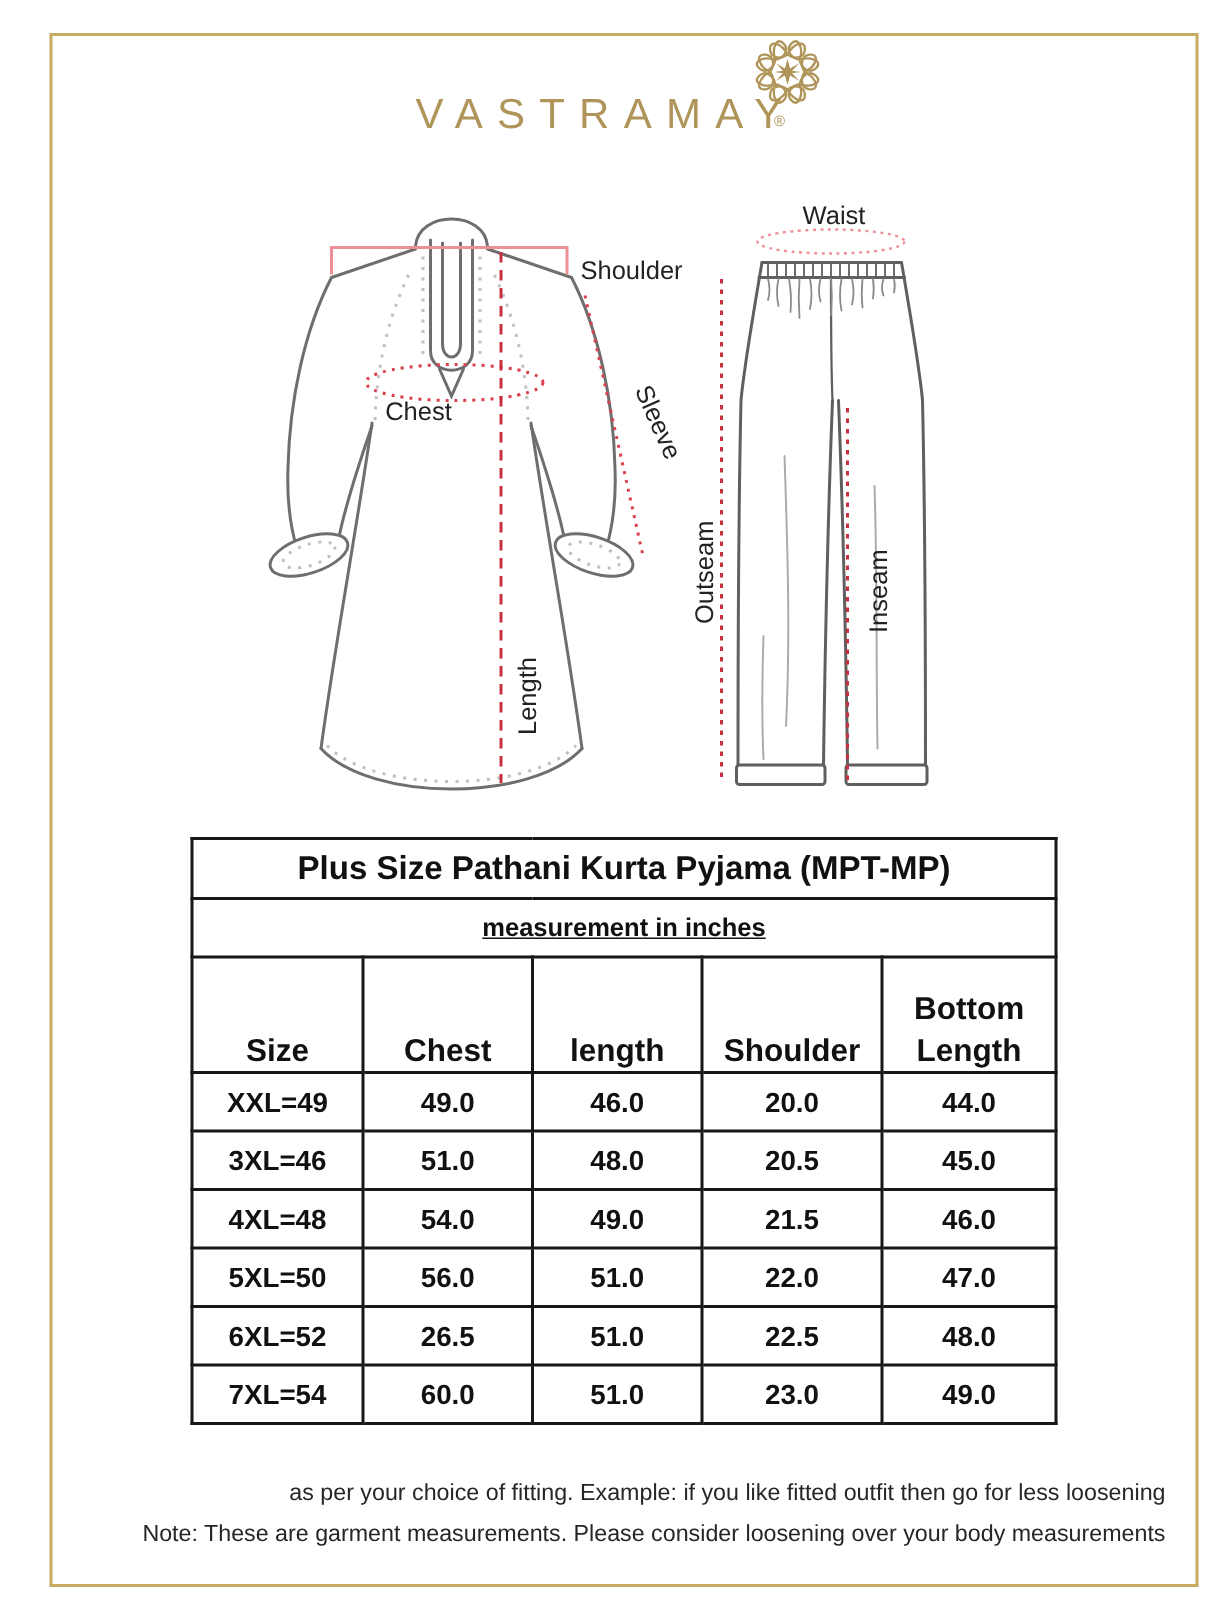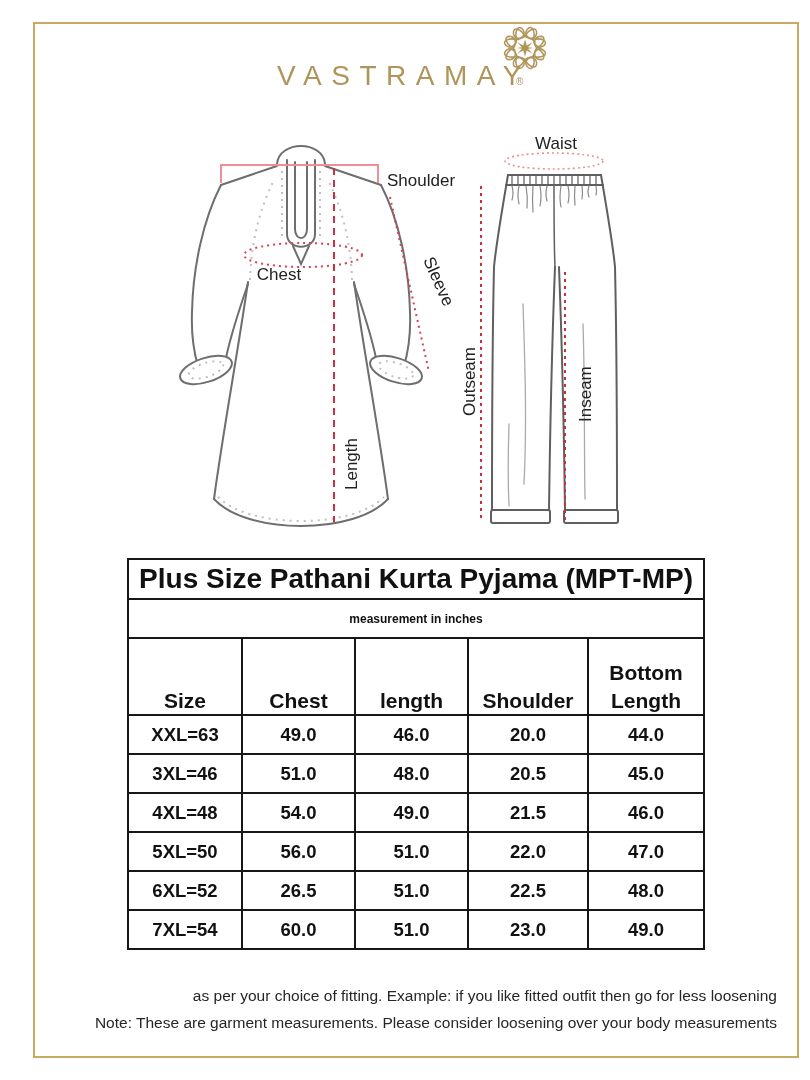--- a/index.html
+++ b/index.html
@@ -14,22 +14,22 @@
   .regmark{position:absolute;left:505px;top:76px;font-size:10px;color:#b0955a;}
   
   .kurta-svg{position:absolute;left:140px;top:122px;width:320px;height:422px;}
   .pyjama-svg{position:absolute;left:440px;top:124px;width:250px;height:424px;}
   svg text{font-family:"Liberation Sans",sans-serif;font-size:17px;fill:#222222;}
   
   .size-table{position:absolute;left:116px;top:558px;width:576px;border-collapse:collapse;
               table-layout:fixed;}
   .size-table td{border:2px solid #171717;text-align:center;font-weight:bold;color:#111111;
                  padding:0 2px;overflow:hidden;}
-  .t-title td{font-size:28px;height:38px;}
-  .t-sub td{font-size:12px;height:37px;}
+  .t-title td{font-size:22px;height:38px;}
+  .t-sub td{font-size:17px;height:37px;text-decoration:underline;}
   .t-head td{font-size:21px;height:75px;vertical-align:bottom;padding-bottom:0;line-height:1.3;}
   .t-row td{font-size:18.5px;height:37px;}
   
   .note{position:absolute;left:40px;right:44px;top:982px;text-align:right;
         font-size:15.5px;line-height:27px;color:#262626;}
 </style>
 </head>
 <body>
 
 <div class="page">
@@ -127,21 +127,21 @@
         <td colspan="5">measurement in inches</td>
       </tr>
       <tr class="t-head">
         <td>Size</td>
         <td>Chest</td>
         <td>length</td>
         <td>Shoulder</td>
         <td>Bottom Length</td>
       </tr>
       <tr class="t-row">
-        <td>XXL=63</td>
+        <td>XXL=49</td>
         <td>49.0</td>
         <td>46.0</td>
         <td>20.0</td>
         <td>44.0</td>
       </tr>
       <tr class="t-row">
         <td>3XL=46</td>
         <td>51.0</td>
         <td>48.0</td>
         <td>20.5</td>

